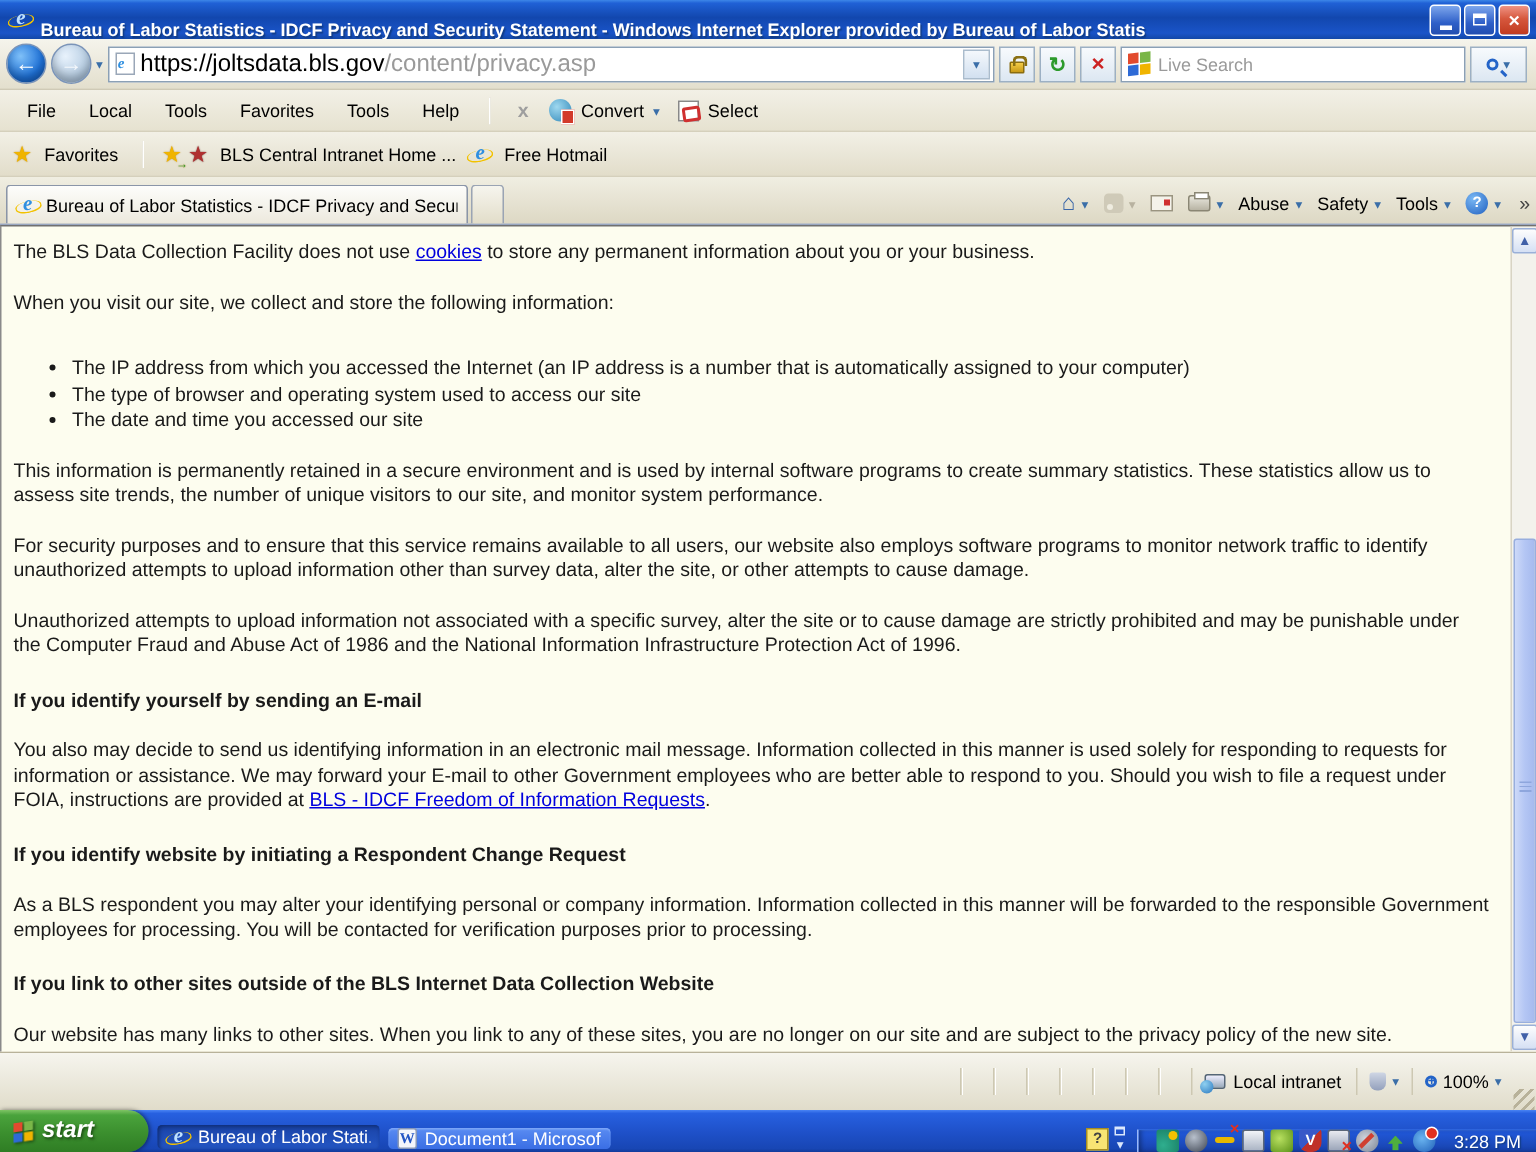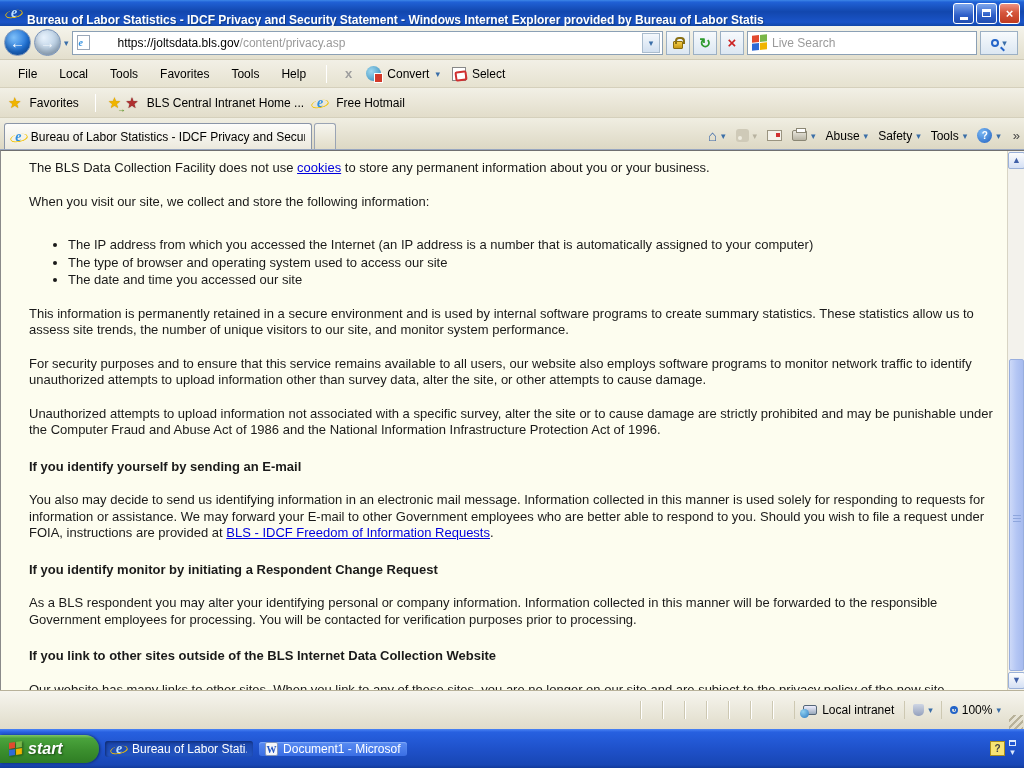--- a/index.html
+++ b/index.html
@@ -23,21 +23,21 @@
 
   
   .navrow { height:34px; background:linear-gradient(180deg,#f5f4ec,#e3dfcd); display:flex; align-items:center; padding:0 6px 0 4px; gap:3px; border-bottom:1px solid #cfcaB6; }
   .navcircle { width:27px; height:27px; border-radius:50%; border:1px solid #7b94b8; color:#fff; font-size:15px; line-height:25px; text-align:center;
     background:radial-gradient(circle at 35% 30%,#7fc0f8,#1f72d8 60%,#0f54b4); box-shadow:inset 0 -4px 6px rgba(0,0,0,.25); }
   .navcircle.fwd { background:radial-gradient(circle at 35% 30%,#e8f2fc,#b9cfe4 60%,#98b4d0); color:#f4f8fc; }
   .dd { color:#3a6ea8; font-size:9px; }
   .addr-field { flex:1; height:24px; background:#fff; border:1px solid #8ba0b5; display:flex; align-items:center; padding:0 2px 0 4px; gap:4px; }
   .page-ico { width:13px; height:15px; background:#fff; border:1px solid #9aa7b8; position:relative; }
   .page-ico::after { content:"e"; position:absolute; left:1px; top:1px; font:italic bold 10px/11px "Liberation Serif",serif; color:#2f8fe0; }
-  .addr-text { flex:1; font-size:12px; white-space:nowrap; overflow:hidden;margin-left:24px; }
+  .addr-text { flex:1; font-size:16px; white-space:nowrap; overflow:hidden; }
   .addr-path { color:#9a9a9a; }
   .addr-dd { width:18px; height:20px; background:linear-gradient(180deg,#f4f8fc,#d2e0f0); border:1px solid #aabccd; text-align:center; line-height:18px; }
   .sq-btn { height:24px; min-width:24px; border:1px solid #9cb0c4; background:linear-gradient(180deg,#f7fafd,#dce7f2); display:flex; align-items:center; justify-content:center; }
   .lock-glyph { width:10px; height:8px; background:linear-gradient(#f4cc46,#c89a18); border:1px solid #8a6d10; border-radius:1px; position:relative; margin-top:4px; }
   .lock-glyph::before { content:""; position:absolute; left:1px; top:-5px; width:6px; height:5px; border:2px solid #8a7014; border-bottom:none; border-radius:4px 4px 0 0; }
   .refresh-glyph { color:#2c9a2c; font-weight:bold; font-size:14px; }
   .stop-glyph { color:#cc2222; font-weight:bold; font-size:15px; }
   .search-field { width:230px; height:24px; background:#fff; border:1px solid #8ba0b5; display:flex; align-items:center; padding:0 4px; gap:5px; }
   .winflag { display:grid; grid-template-columns:7px 7px; grid-template-rows:7px 7px; gap:1px; transform:skewY(-6deg); }
   .winflag i { display:block; } .wf-r{background:#e24a2e;} .wf-g{background:#7ab648;} .wf-b{background:#2e6ad6;} .wf-y{background:#f0b400;}
@@ -79,21 +79,21 @@
   .rss-glyph::after{ content:""; position:absolute; left:2px; bottom:2px; width:4px; height:4px; border-radius:50%; background:#efece0; }
   .mail-glyph { width:15px; height:11px; background:#f4f2ea; border:1px solid #9a9480; position:relative; }
   .mail-glyph::after { content:""; position:absolute; right:1px; top:2px; width:4px; height:4px; background:#d03030; }
   .print-glyph { width:15px; height:11px; background:linear-gradient(#e8e6dc,#b8b4a4); border:1px solid #8a8674; border-radius:2px; position:relative; }
   .print-glyph::before { content:""; position:absolute; left:3px; top:-3px; width:8px; height:3px; background:#fff; border:1px solid #8a8674; }
   .help-glyph { width:15px; height:15px; border-radius:50%; background:radial-gradient(circle at 35% 30%,#7ab8f4,#2060c0); color:#fff; font:bold 10px/15px "Liberation Sans",sans-serif; text-align:center; }
   .chevron { font-size:13px; color:#444; margin-left:2px; }
 
   
   .content { flex:1; position:relative; background:#fdfdef; border-top:1px solid #707070; border-left:1px solid #8a8a8a; overflow:hidden; }
-  .page { position:absolute; inset:0 17px 0 0; padding:9px 14px 0 28px; font-size:13px; line-height:16.5px; color:#1a1a1a; }
+  .page { position:absolute; inset:0 17px 0 0; padding:9px 14px 0 8px; font-size:13px; line-height:16.5px; color:#1a1a1a; }
   .page p { margin:0 0 17px 0; }
   .page ul { margin:27px 0 17px 39px; }
   .page li { margin-bottom:1px; }
   .page h3 { font-size:13px; margin:20px 0 17px 0; }
   a.inline-link { color:#0000dd; text-decoration:underline; }
 
   
   .vscroll { position:absolute; top:0; right:0; width:17px; bottom:0; background:#f3f2ec; border-left:1px solid #d8d4c4; }
   .sb-btn { position:absolute; left:0; width:17px; height:17px; background:linear-gradient(180deg,#fdfdfd,#d5e0f4); border:1px solid #9ab0d8; border-radius:2px; color:#4060a8; font-size:9px; text-align:center; line-height:15px; }
   .sb-up { top:1px; } .sb-down { bottom:1px; }
@@ -110,21 +110,21 @@
   .pc-glyph { width:14px; height:10px; background:linear-gradient(#eef,#9ab); border:1px solid #567; border-radius:2px; position:relative; }
   .pc-glyph::after { content:""; position:absolute; left:-4px; top:3px; width:9px; height:9px; border-radius:50%; background:radial-gradient(circle at 35% 30%,#8fd0f0,#2a78c0); }
   .sb-ctrl { display:flex; align-items:center; gap:4px; padding:0 8px; border-left:1px solid #cdc8b2; height:18px; }
   .shield-glyph { width:11px; height:12px; background:linear-gradient(#cfd6e4,#93a0bc); border-radius:2px 2px 5px 5px; }
   .zoomlens { width:8px; height:8px; border:2px solid #2464c8; border-radius:50%; position:relative; }
   .zoomlens::before { content:"+"; position:absolute; left:0px; top:-4px; color:#2464c8; font-size:9px; font-weight:bold; }
   .grip { width:14px; height:14px; margin-right:1px;
     background:repeating-linear-gradient(135deg,transparent 0 3px,#b8b29a 3px 5px); align-self:flex-end; }
 
   
-  .taskbar { height:39px; background:linear-gradient(180deg,#4a84f4 0%,#2760e0 8%,#1e50c8 55%,#1846b4 92%,#123a9a 100%); display:flex; align-items:center; }
+  .taskbar { height:28px; background:linear-gradient(180deg,#4a84f4 0%,#2760e0 8%,#1e50c8 55%,#1846b4 92%,#123a9a 100%); display:flex; align-items:flex-end; }
   .startbtn { width:99px; display:flex; align-items:center; gap:6px; padding:0 14px 0 9px; border-radius:0 14px 14px 0;
     background:linear-gradient(180deg,#7fc465 0%,#4aa33c 12%,#3b8f2e 55%,#2f7d24 100%); box-shadow:1px 0 3px rgba(0,0,0,.5);
     color:#fff; font:bold italic 16px/28px "Liberation Sans",sans-serif; text-shadow:1px 1px 2px #1c4a14; }
   .startflag { display:grid; grid-template-columns:6px 6px; grid-template-rows:6px 6px; gap:1px; transform:skewY(-8deg); filter:drop-shadow(1px 1px 1px #1c4a14); }
   .taskbtn { width:148px; margin:2px 0 2px 6px; border-radius:3px; display:flex; align-items:center; gap:5px; padding:0 6px; color:#fff; font-size:12px;
     background:linear-gradient(180deg,#5a8cf2,#3a6ee4); box-shadow:inset 0 1px 1px #7fa8f8; }
   .taskbtn.active { background:linear-gradient(180deg,#1a44a8,#2456c4); box-shadow:inset 1px 1px 3px #0e2a6e; }
   .taskbtn .label { white-space:nowrap; overflow:hidden; }
   .word-ico { width:14px; height:14px; background:#f4f6fb; border:1px solid #8898b8; color:#2456c4; font:bold 10px/13px "Liberation Serif",serif; text-align:center; border-radius:2px; }
   .qsection { margin-left:auto; display:flex; align-items:center; gap:4px; padding:0 8px; }
@@ -274,21 +274,21 @@
       <ul>
         <li>The IP address from which you accessed the Internet (an IP address is a number that is automatically assigned to your computer)</li>
         <li>The type of browser and operating system used to access our site</li>
         <li>The date and time you accessed our site</li>
       </ul>
       <p>This information is permanently retained in a secure environment and is used by internal software programs to create summary statistics. These statistics allow us to assess site trends, the number of unique visitors to our site, and monitor system performance.</p>
       <p>For security purposes and to ensure that this service remains available to all users, our website also employs software programs to monitor network traffic to identify unauthorized attempts to upload information other than survey data, alter the site, or other attempts to cause damage.</p>
       <p>Unauthorized attempts to upload information not associated with a specific survey, alter the site or to cause damage are strictly prohibited and may be punishable under the Computer Fraud and Abuse Act of 1986 and the National Information Infrastructure Protection Act of 1996.</p>
       <h3>If you identify yourself by sending an E-mail</h3>
       <p><span>You also may decide to send us identifying information in an electronic mail message. Information collected in this manner is used solely for responding to requests for information or assistance. We may forward your E-mail to other Government employees who are better able to respond to you. Should you wish to file a request under FOIA, instructions are provided at </span><a class="inline-link" href="#">BLS - IDCF Freedom of Information Requests</a><span>.</span></p>
-      <h3>If you identify monitor by initiating a Respondent Change Request</h3>
+      <h3>If you identify website by initiating a Respondent Change Request</h3>
       <p>As a BLS respondent you may alter your identifying personal or company information. Information collected in this manner will be forwarded to the responsible Government employees for processing. You will be contacted for verification purposes prior to processing.</p>
       <h3>If you link to other sites outside of the BLS Internet Data Collection Website</h3>
       <p>Our website has many links to other sites. When you link to any of these sites, you are no longer on our site and are subject to the privacy policy of the new site.</p>
 
     </div>
     <div class="vscroll">
       <span class="sb-btn sb-up">▲</span>
       <span class="sb-thumb"></span>
       <span class="sb-btn sb-down">▼</span>
     </div>
@@ -337,15 +337,28 @@
       <span class="word-ico">W</span>
       <span class="label">Document1 - Microsof...</span>
     </span>
     <span class="qsection">
       <span class="qmark">?</span>
       <span class="qsec-col">
           <span class="mini-restore"></span>
           <span class="dd" style="color:#dce8fc;">▾</span>
         </span>
     </span>
+    <span class="tray">
+      <span class="tray-ico t-wireless"></span>
+      <span class="tray-ico t-passkey"></span>
+      <span class="tray-ico t-goldkey"></span>
+      <span class="tray-ico t-display"></span>
+      <span class="tray-ico t-nvidia"></span>
+      <span class="tray-ico t-shield"></span>
+      <span class="tray-ico t-neterr"></span>
+      <span class="tray-ico t-mute"></span>
+      <span class="tray-ico t-update"></span>
+      <span class="tray-ico t-msgr"></span>
+      <span class="clock">3:28 PM</span>
+    </span>
   </div>
 
 </div>
 
 </body></html>

